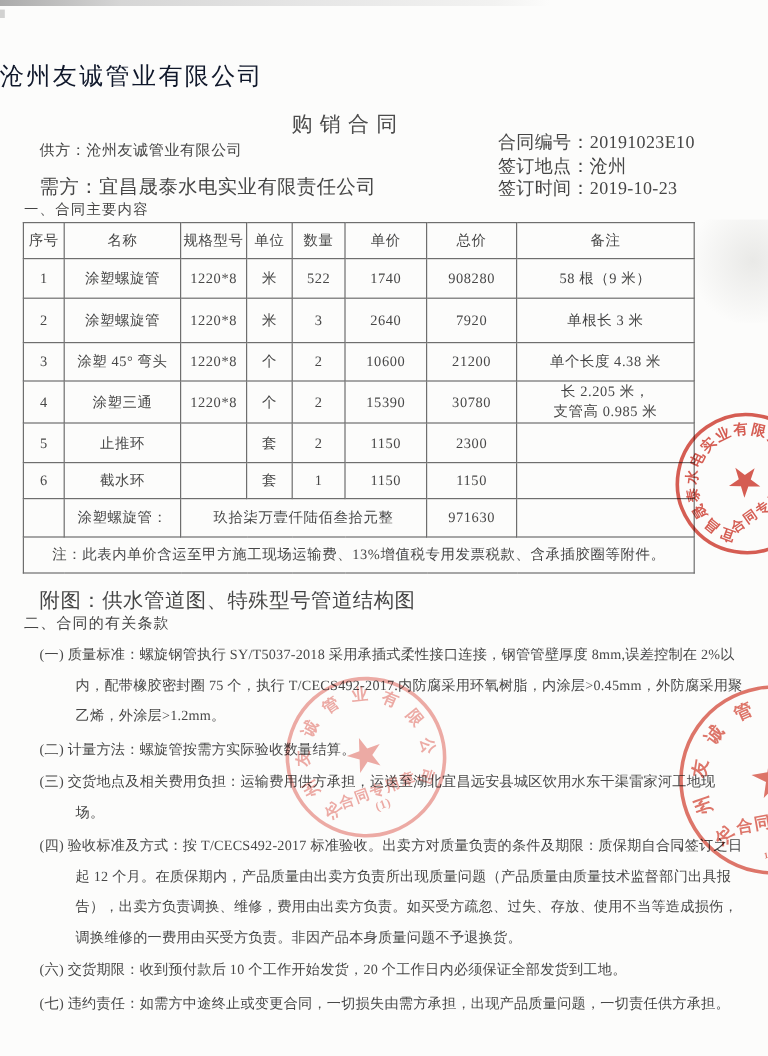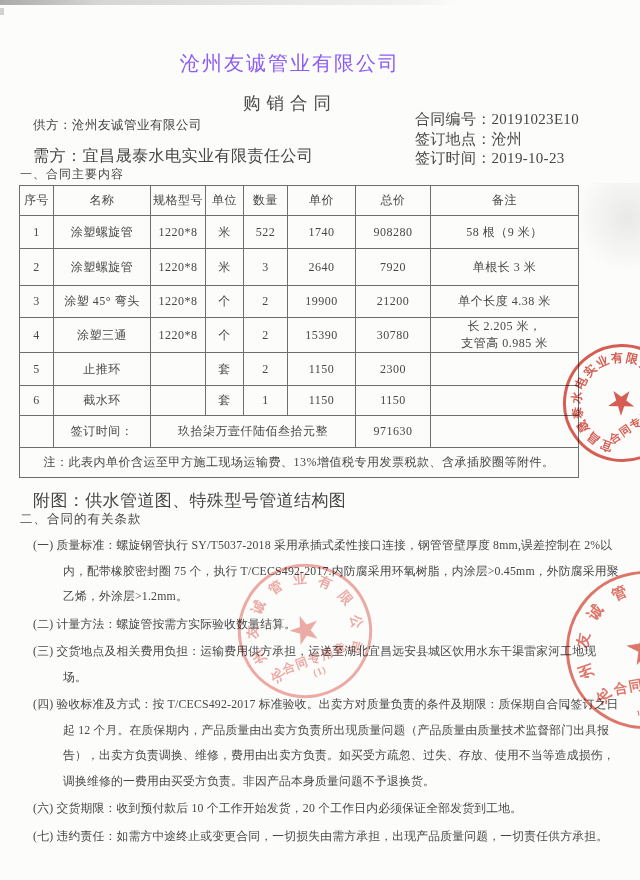--- a/index.html
+++ b/index.html
@@ -4,22 +4,22 @@
 <style>
   html,body{margin:0;padding:0;}
   body{
     width:640px;height:880px;position:relative;overflow:hidden;
     background:#fcfcfb;
     font-family:"Liberation Serif","DejaVu Serif",serif;
     color:#454545;
   }
   .abs{position:absolute;}
   
-  .company-title{top:50px;left:0;width:580px;text-align:center;
-    font-size:20px;letter-spacing:2px;color:#8b5cf6;}
+  .company-title{top:50px;left:0;width:580px;text-align:left;
+    font-size:20px;letter-spacing:2px;color:#0f172a;}
   .doc-title{top:91px;left:0;width:580px;text-align:center;
     font-size:17.5px;letter-spacing:6px;color:#4c4c4c;}
   .party-supplier{top:117px;left:33px;font-size:12.5px;letter-spacing:.5px;}
   .party-buyer{top:146px;left:33px;font-size:16px;letter-spacing:.5px;}
   .meta{top:110px;left:415px;font-size:15px;line-height:19.5px;letter-spacing:.3px;}
   .sec1{top:166px;left:20px;font-size:12px;letter-spacing:1px;}
   
   table.main{position:absolute;top:185px;left:19px;width:559px;
     border-collapse:collapse;table-layout:fixed;
     font-size:12px;color:#474747;}
@@ -115,21 +115,21 @@
     <td class="num">2640</td>
     <td class="num">7920</td>
     <td>单根长 3 米</td>
   </tr>
   <tr style="height:32px">
     <td class="num">3</td>
     <td>涂塑 45° 弯头</td>
     <td class="num">1220*8</td>
     <td>个</td>
     <td class="num">2</td>
-    <td class="num">19900</td>
+    <td class="num">10600</td>
     <td class="num">21200</td>
     <td>单个长度 4.38 米</td>
   </tr>
   <tr style="height:35px">
     <td class="num">4</td>
     <td>涂塑三通</td>
     <td class="num">1220*8</td>
     <td>个</td>
     <td class="num">2</td>
     <td class="num">15390</td>
@@ -152,21 +152,21 @@
     <td>截水环</td>
     <td class="num"></td>
     <td>套</td>
     <td class="num">1</td>
     <td class="num">1150</td>
     <td class="num">1150</td>
     <td></td>
   </tr>
   <tr style="height:32px">
     <td></td>
-    <td>签订时间：</td>
+    <td>涂塑螺旋管：</td>
     <td colspan="4">玖拾柒万壹仟陆佰叁拾元整</td>
     <td class="num">971630</td>
     <td></td>
   </tr>
   <tr style="height:30px">
     <td colspan="8" class="note-cell">注：此表内单价含运至甲方施工现场运输费、13%增值税专用发票税款、含承插胶圈等附件。</td>
   </tr>
 </tbody>
   </table>
 

